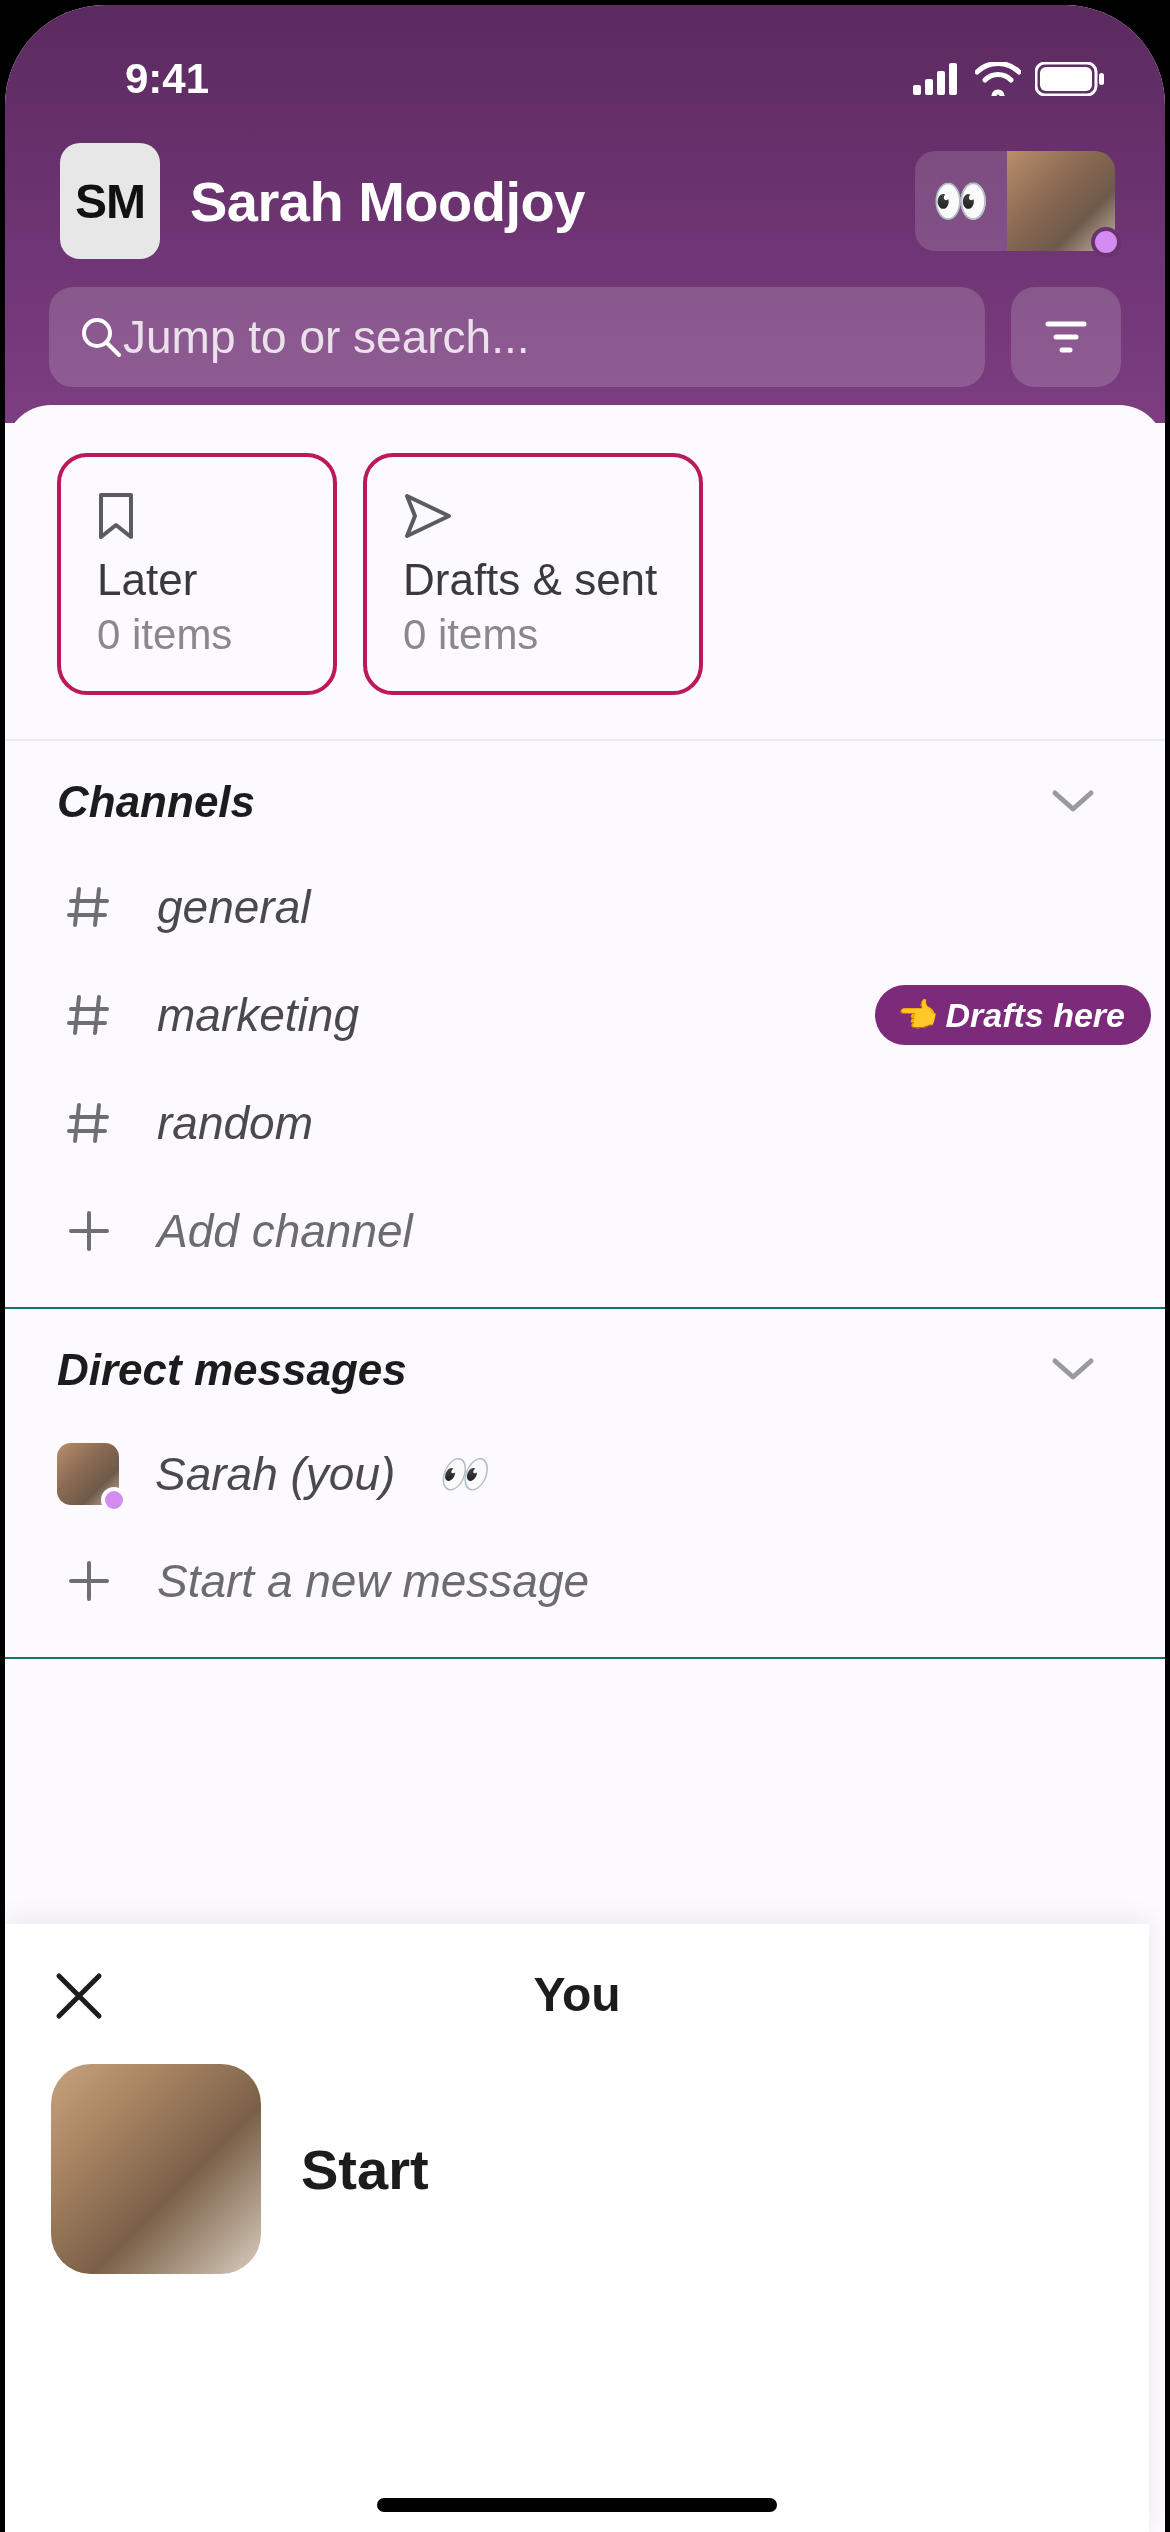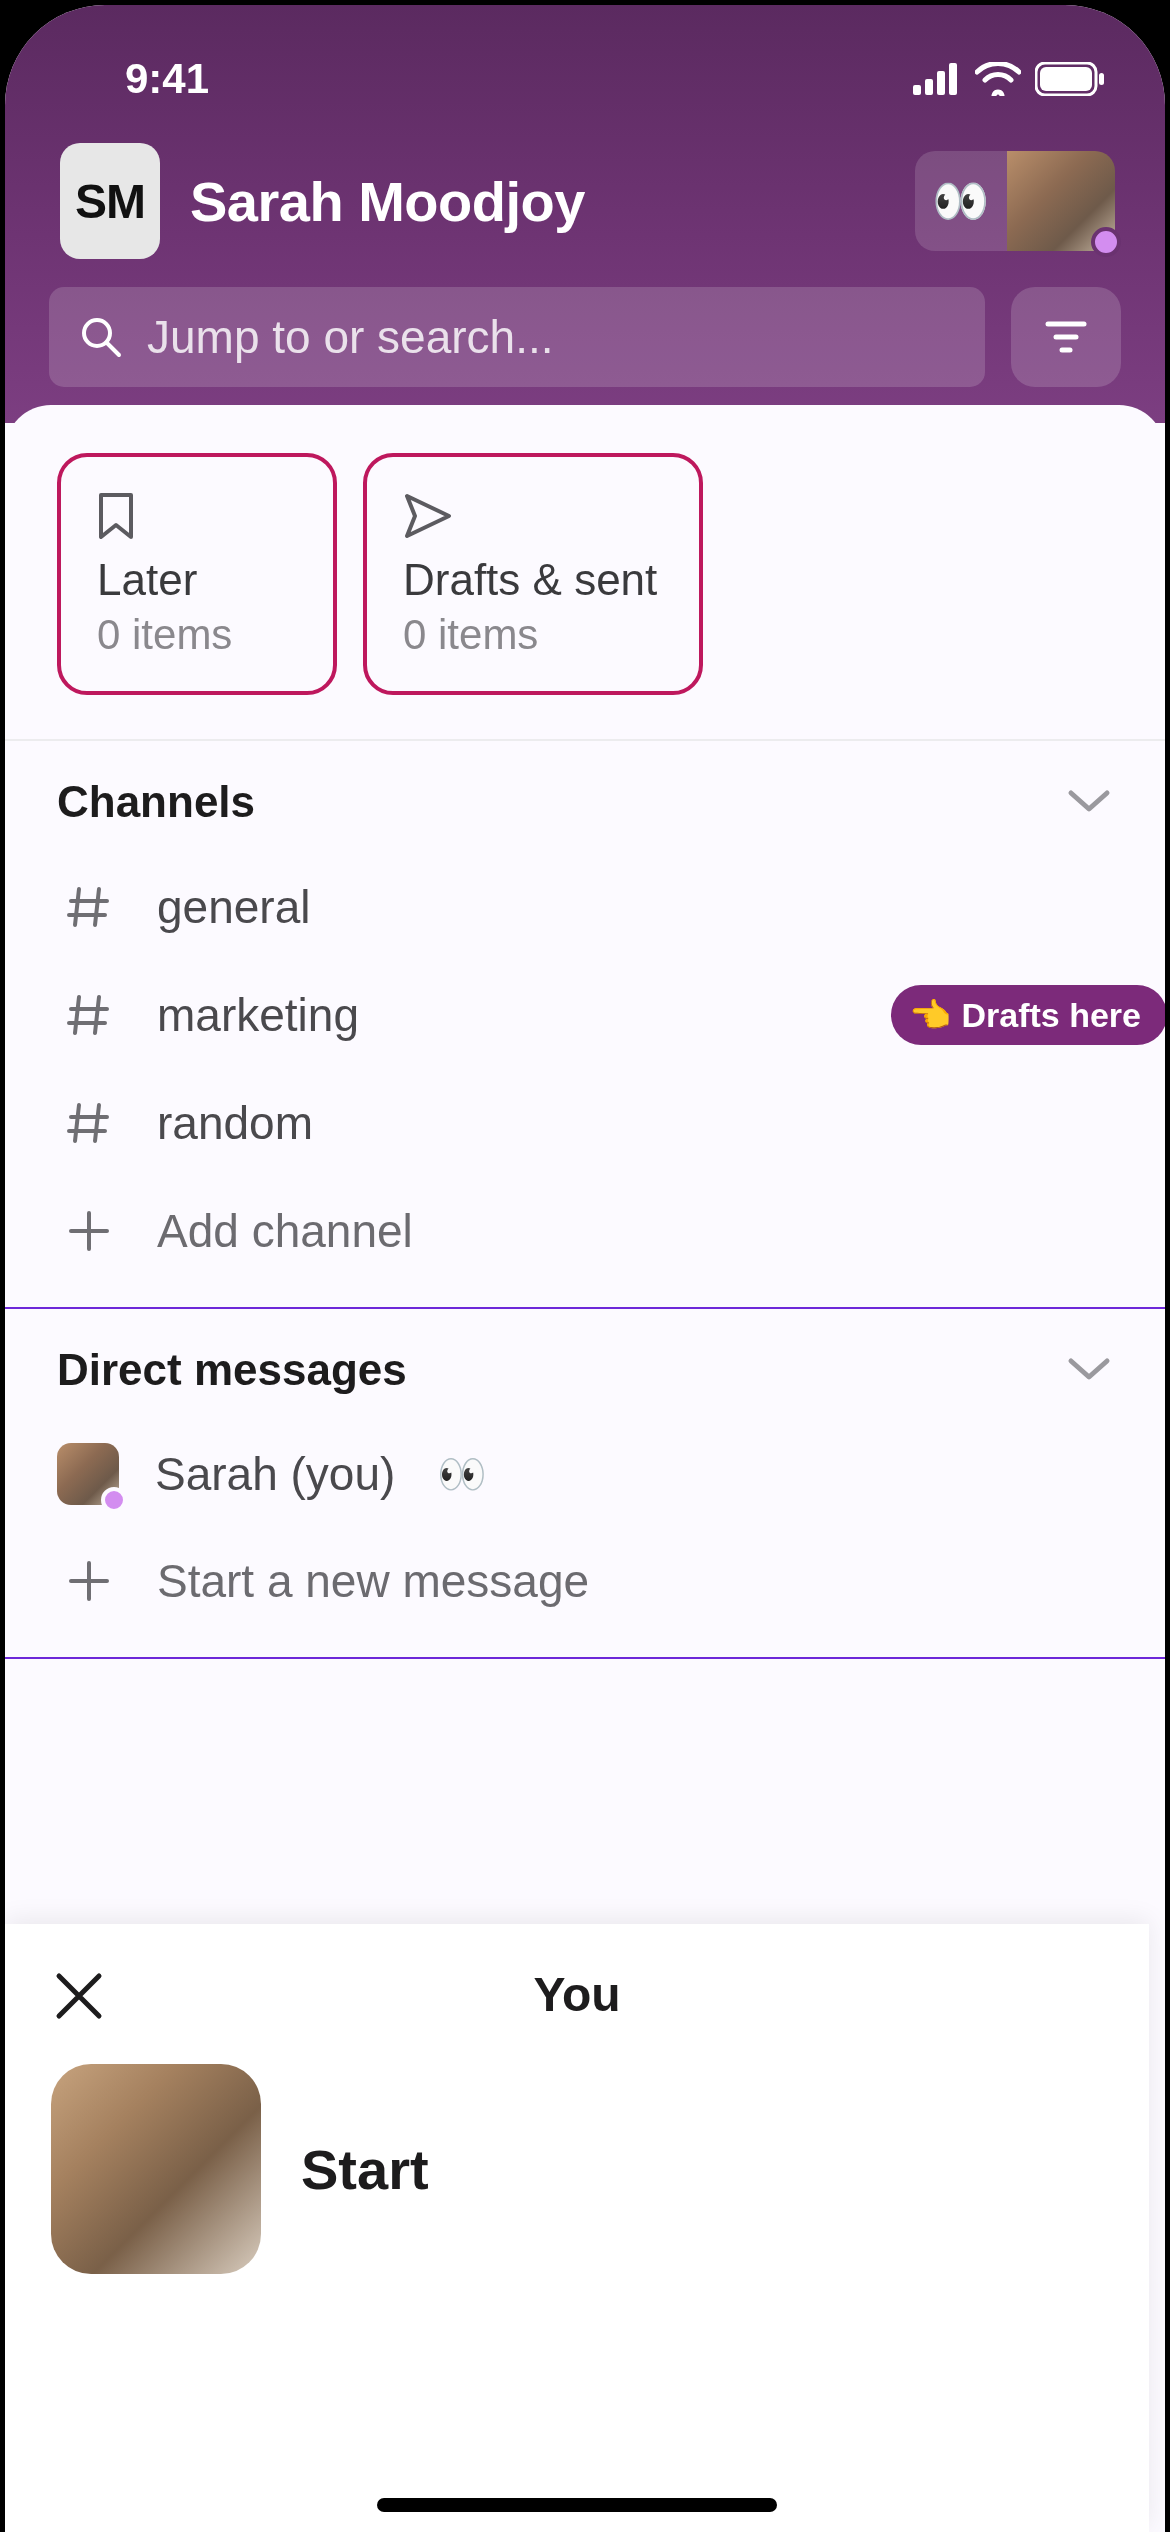--- a/index.html
+++ b/index.html
@@ -91,25 +91,24 @@
 
   .search-row {
     display: flex;
     gap: 26px;
     padding: 0 44px;
   }
   .search-bar {
     flex: 1;
     height: 100px;
     background: rgba(255,255,255,0.16);
-    border-radius: 15px;
+    border-radius: 24px;
     display: flex;
     align-items: center;
     padding: 0 30px;
-    gap: 24px;
   }
   .search-bar svg { flex-shrink: 0; }
   .search-placeholder {
     font-size: 46px;
     color: rgba(255,255,255,0.82);
   }
   .filter-btn {
     width: 110px; height: 100px;
     background: rgba(255,255,255,0.16);
     border-radius: 24px;
@@ -135,22 +134,23 @@
     border-radius: 30px;
     padding: 30px 42px 32px 36px;
     min-width: 280px;
     background: #fcfaff;
   }
   .card-icon { height: 58px; display:flex; align-items:center; }
   .card-title { font-size: 44px; color: #3a3a3d; margin-top: 10px; font-weight: 500;}
   .card-sub { font-size: 42px; color: #8a888d; margin-top: 6px; }
 
   .section {
-    padding: 36px 52px 0 52px;
-    border-bottom: 2px solid #6d28d9;
+    padding: 36px 68px 0 52px;
+    border-bottom: 2px solid #0f766e;
+    font-style: italic;
   }
   .section:last-of-type{border-bottom:none;}
   .section-header {
     display: flex; justify-content: space-between; align-items: center;
     padding-bottom: 26px;
   }
   .section-title { font-size: 44px; font-weight: 800; color: #1d1c1d; }
   .list-row {
     display: flex; align-items: center;
     gap: 36px;

